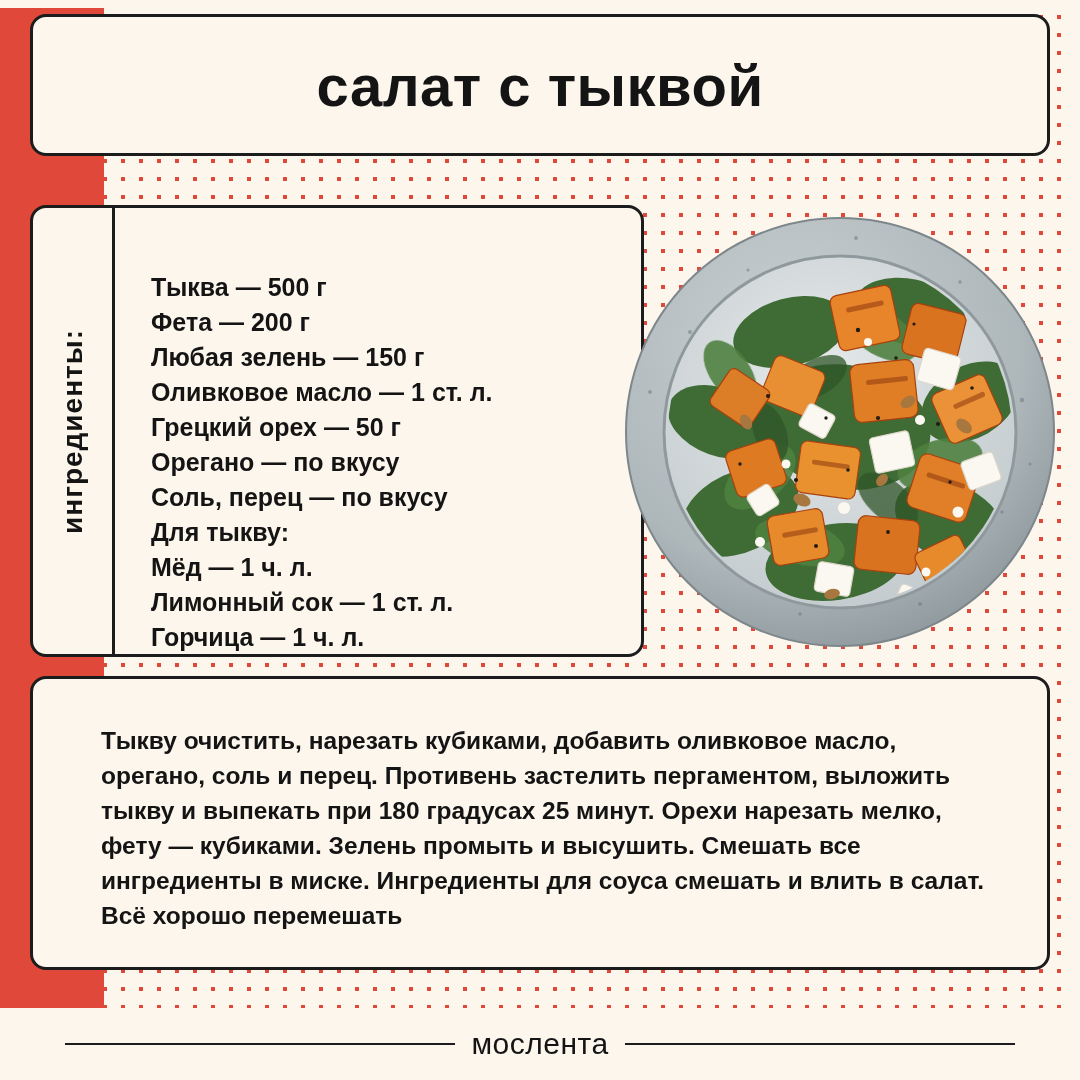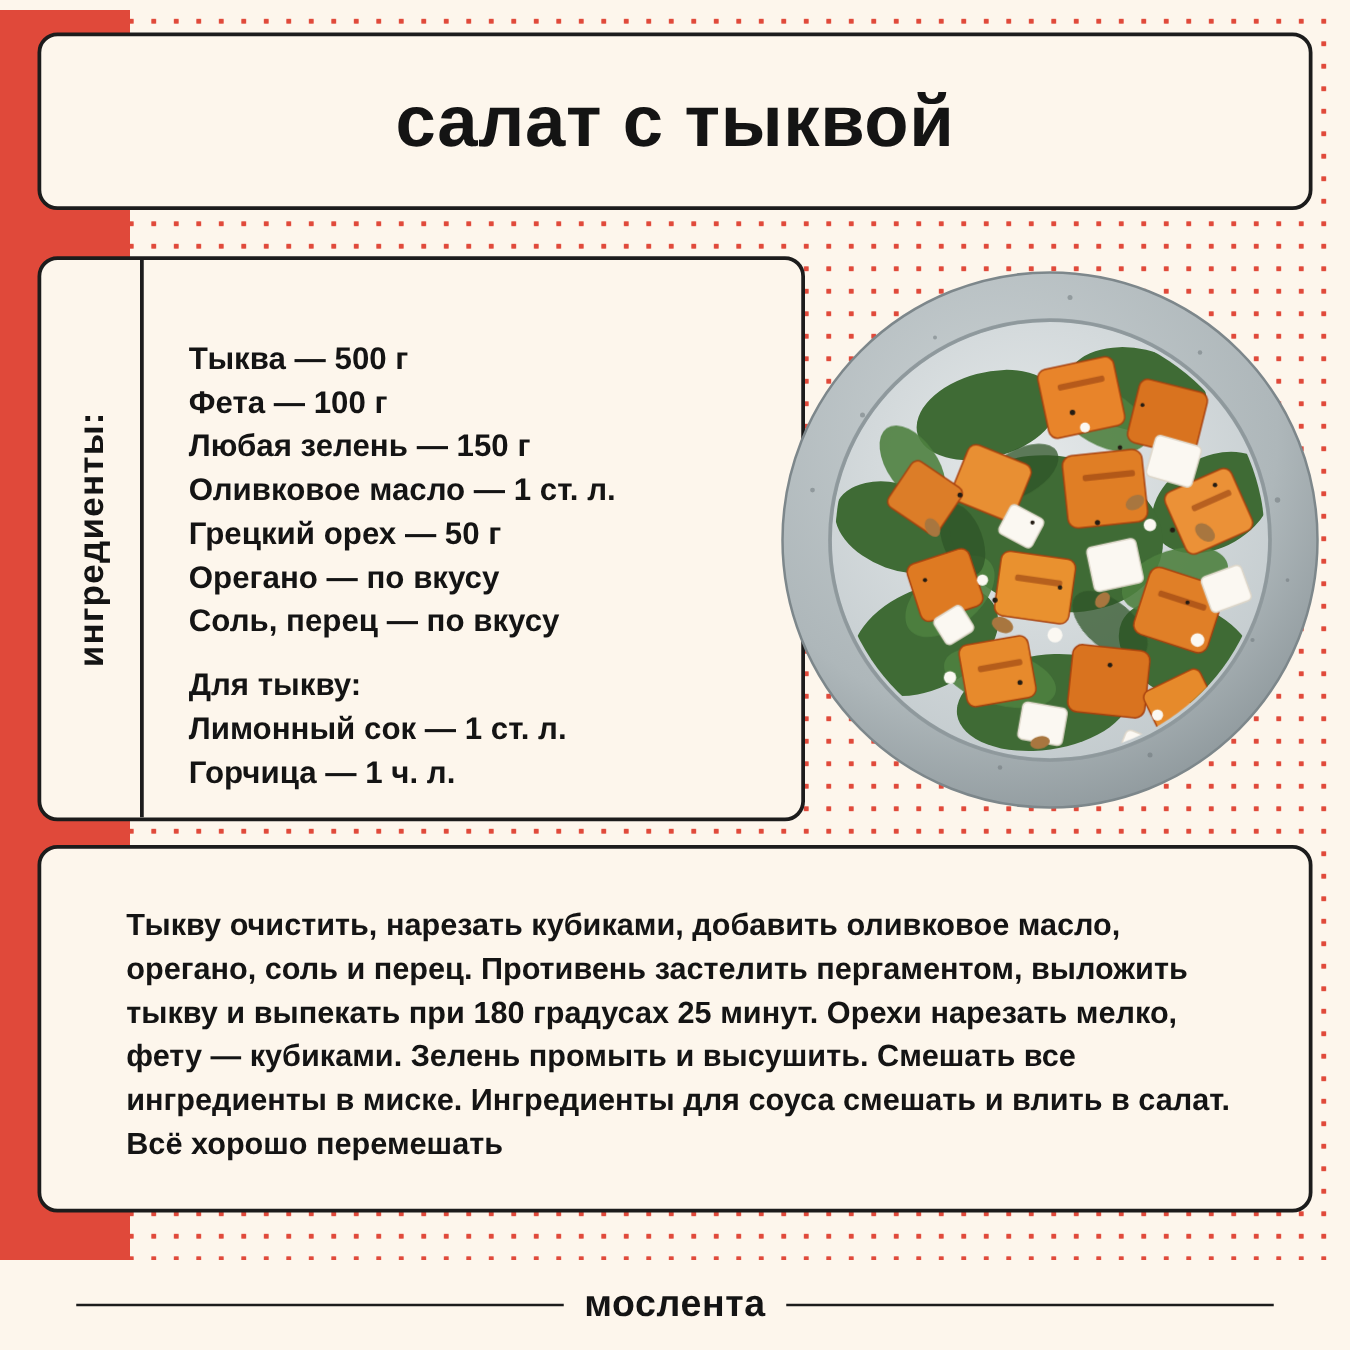--- a/index.html
+++ b/index.html
@@ -46,21 +46,21 @@
   }
   .panel {
     position: absolute;
     background: #fdf6ec;
     border: 3px solid #1c1c1c;
     border-radius: 16px;
     z-index: 5;
   }
   
   #title-panel {
-    left: 30px; top: 26px;
+    left: 30px; top: 14px;
     width: 1020px; height: 142px;
     display: flex; align-items: center; justify-content: center;
   }
   #title-text {
     font-size: 58px;
     font-weight: 800;
     letter-spacing: 0.5px;
     color: #141414;
     text-align: center;
   }
@@ -122,21 +122,21 @@
     position: absolute;
     left: 0; bottom: 0;
     width: 1080px; height: 72px;
     display: flex; align-items: center; justify-content: center;
     gap: 16px;
     z-index: 7;
     background: #fdf6ec;
   }
   .rule { height: 2px; background: #1c1c1c; width: 390px; }
   #logo {
-    font-size: 30px; font-weight: 700; letter-spacing: 0.5px;
+    font-size: 30px; font-weight: 400; letter-spacing: 0.5px;
     color: #141414; white-space: nowrap;
   }
 </style>
 </head>
 <body>
 
 <div id="card">
 
   <div class="dots"></div>
   <div class="dots-mask-top"></div>
@@ -148,28 +148,29 @@
   <div class="panel" id="title-panel">
     <div id="title-text">салат с тыквой</div>
   </div>
 
   <div class="panel" id="ingredients-panel">
     <div id="ingredients-label-col">
       <div id="ingredients-label">ингредиенты:</div>
     </div>
     <div id="ingredients-list">
       <div class="ing-line">Тыква — 500 г</div>
-      <div class="ing-line">Фета — 100 г</div>
+      <div class="ing-line">Фета — 200 г</div>
       <div class="ing-line">Любая зелень — 150 г</div>
       <div class="ing-line">Оливковое масло — 1 ст. л.</div>
       <div class="ing-line">Грецкий орех — 50 г</div>
       <div class="ing-line">Орегано — по вкусу</div>
       <div class="ing-line">Соль, перец — по вкусу</div>
       <div class="ing-gap"></div>
       <div class="ing-line">Для тыкву:</div>
+      <div class="ing-line">Мёд — 1 ч. л.</div>
       <div class="ing-line">Лимонный сок — 1 ст. л.</div>
       <div class="ing-line">Горчица — 1 ч. л.</div>
     </div>
   </div>
 
   <svg id="photo" viewBox="0 0 440 440">
     <defs>
       <clipPath id="bowlClip">
           <circle cx="220" cy="220" r="172"></circle>
         </clipPath>

